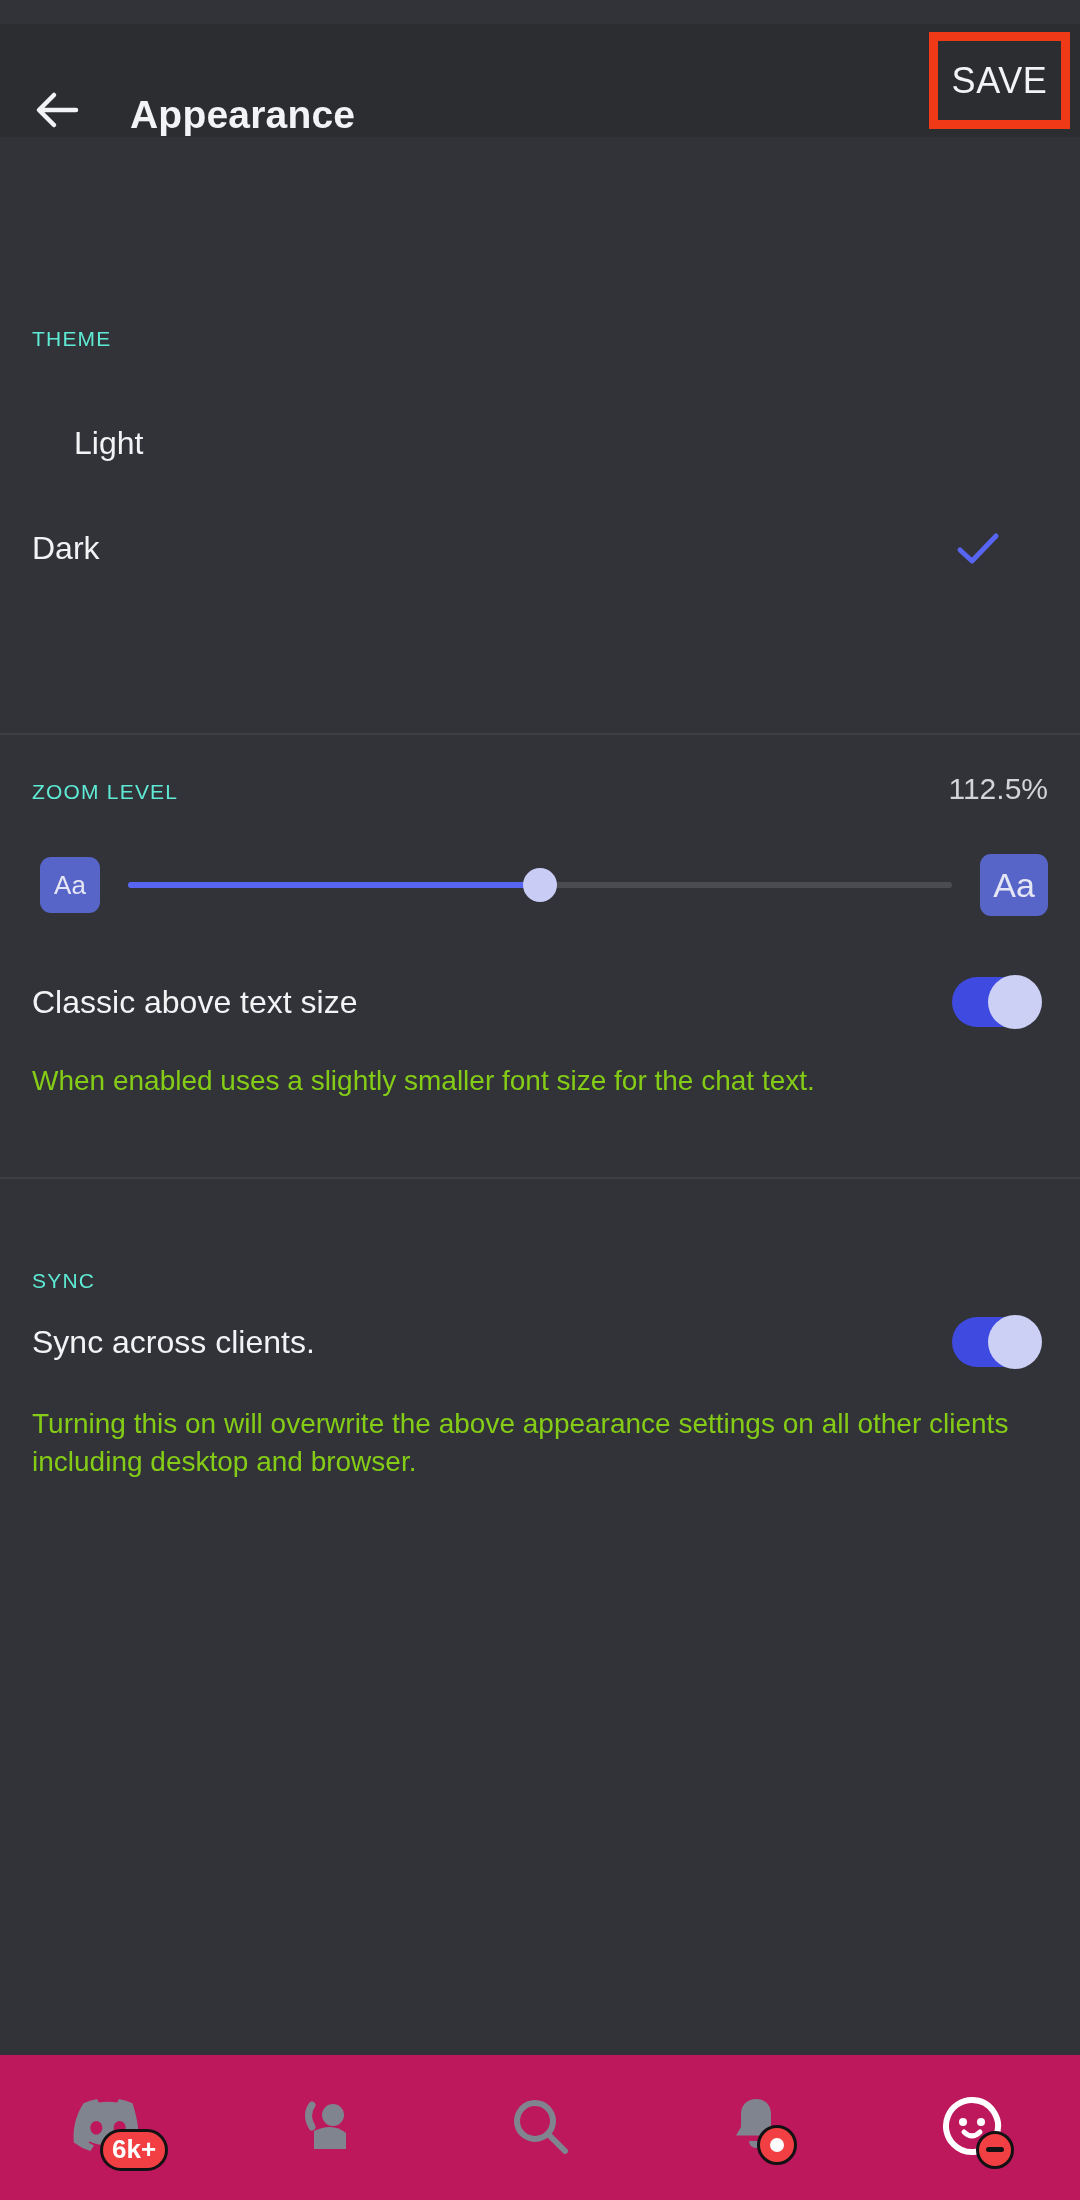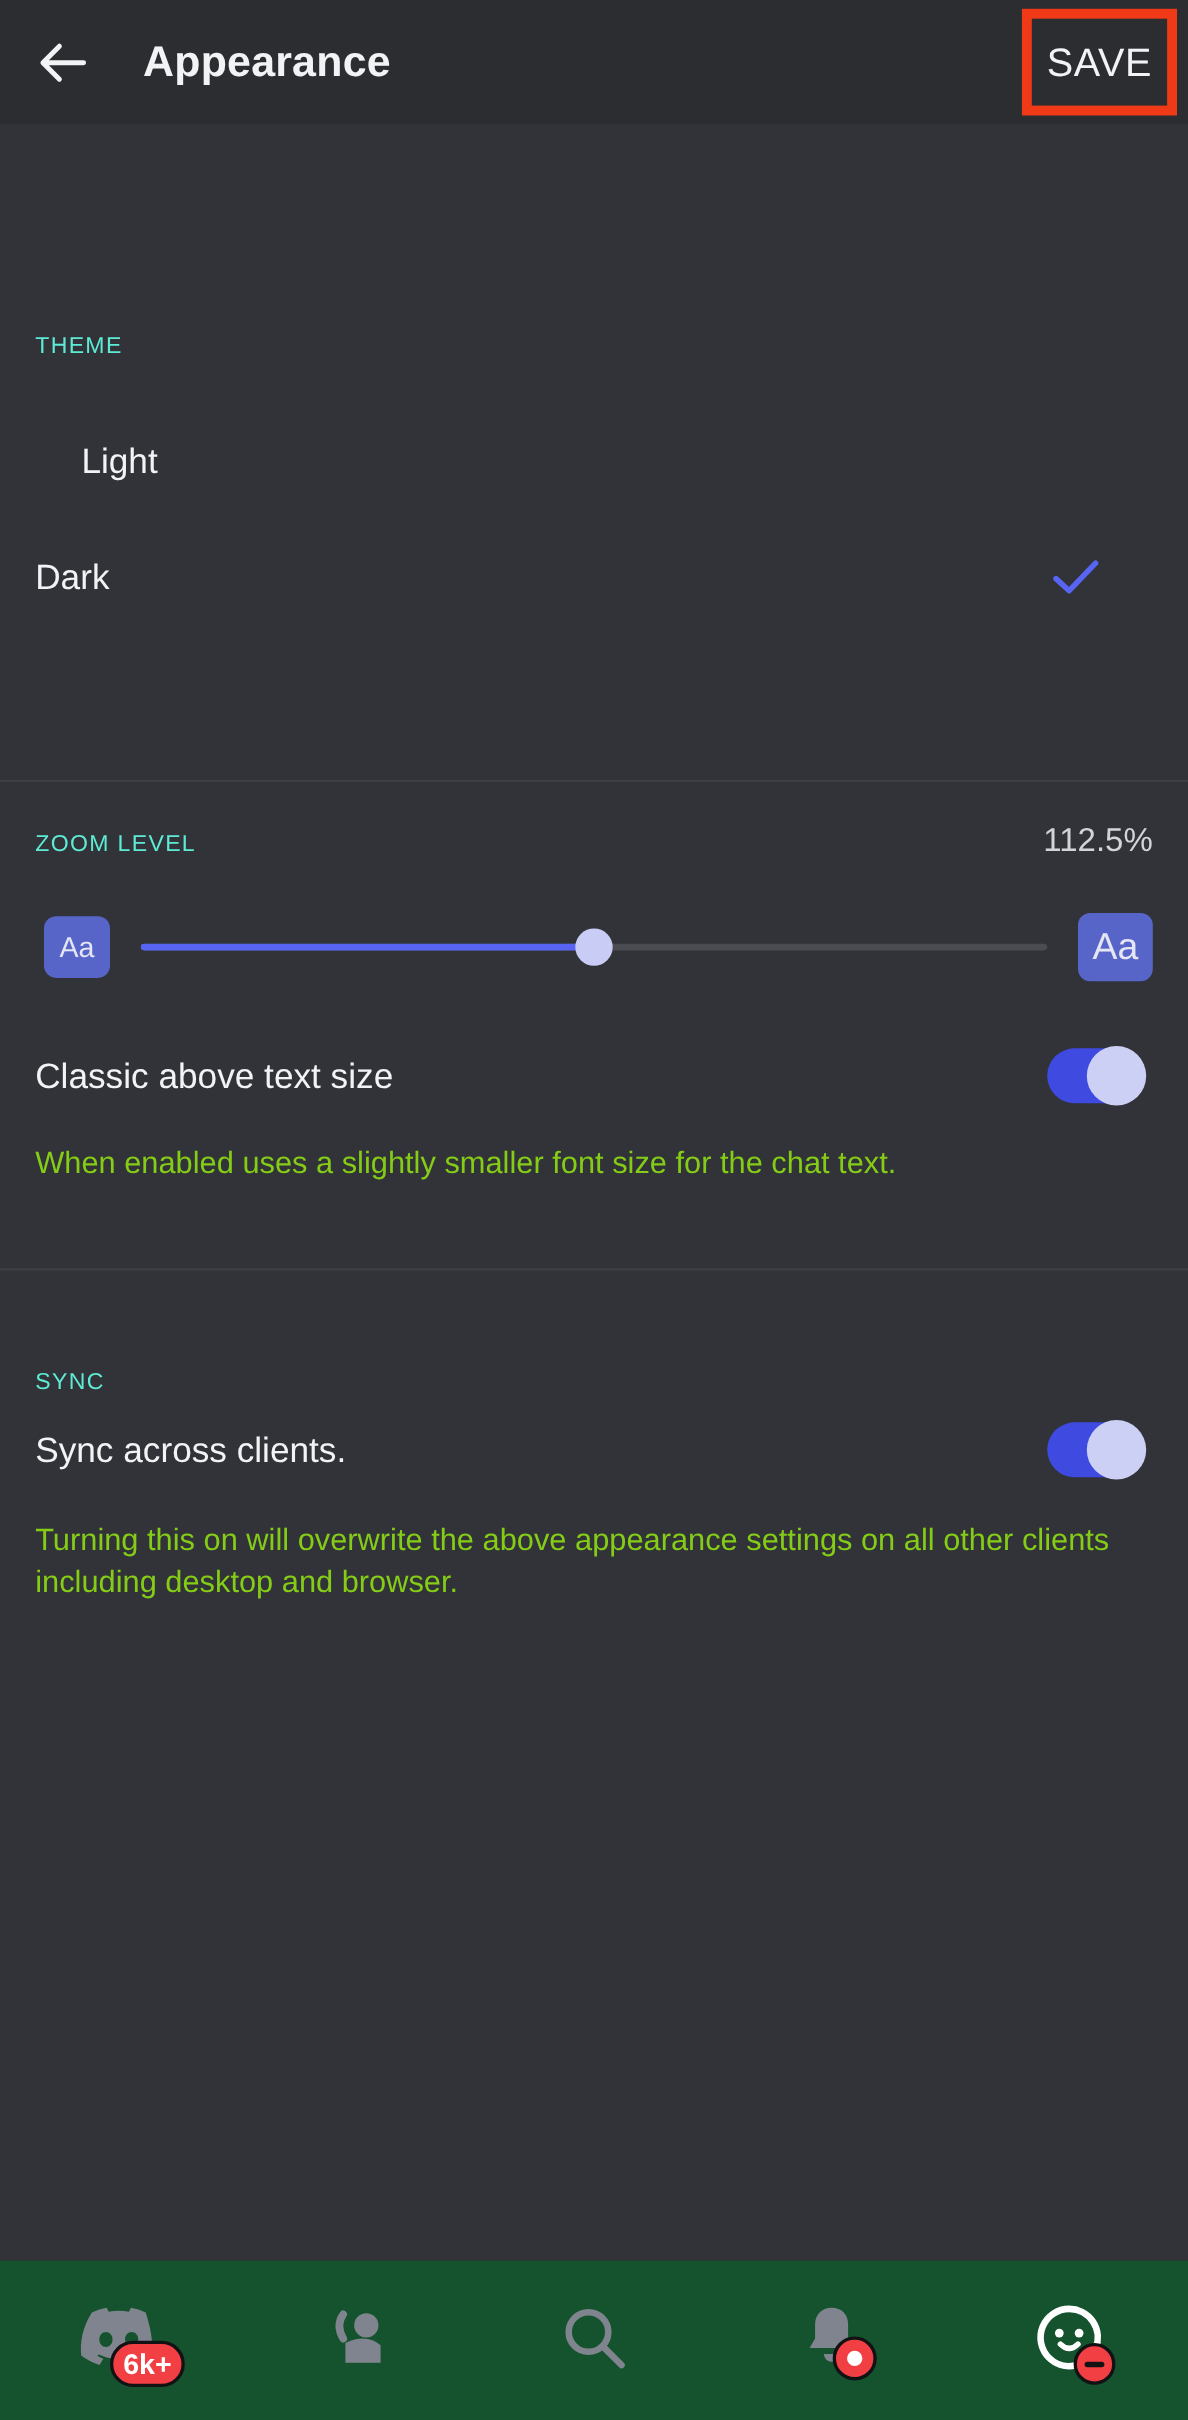--- a/index.html
+++ b/index.html
@@ -21,22 +21,23 @@
     flex-direction: column;
   }
 
   
   .header {
     position: relative;
     height: 113px;
     flex: 0 0 113px;
     background: #2b2d31;
     display: flex;
-    align-items: center;
+    align-items: flex-end;
     padding-left: 30px;
+    margin-top: 24px;
   }
 
   .back-arrow {
     width: 54px;
     height: 54px;
     display: flex;
     align-items: center;
     justify-content: center;
     flex: 0 0 auto;
   }
@@ -211,21 +212,21 @@
 
   .para {
     left: 32px;
     width: 1010px;
   }
 
   
   .navbar {
     flex: 0 0 145px;
     height: 145px;
-    background: #14532d;
+    background: #be185d;
     display: flex;
     align-items: center;
   }
   .nav-item {
     flex: 1 1 0;
     display: flex;
     align-items: center;
     justify-content: center;
     position: relative;
     height: 100%;

